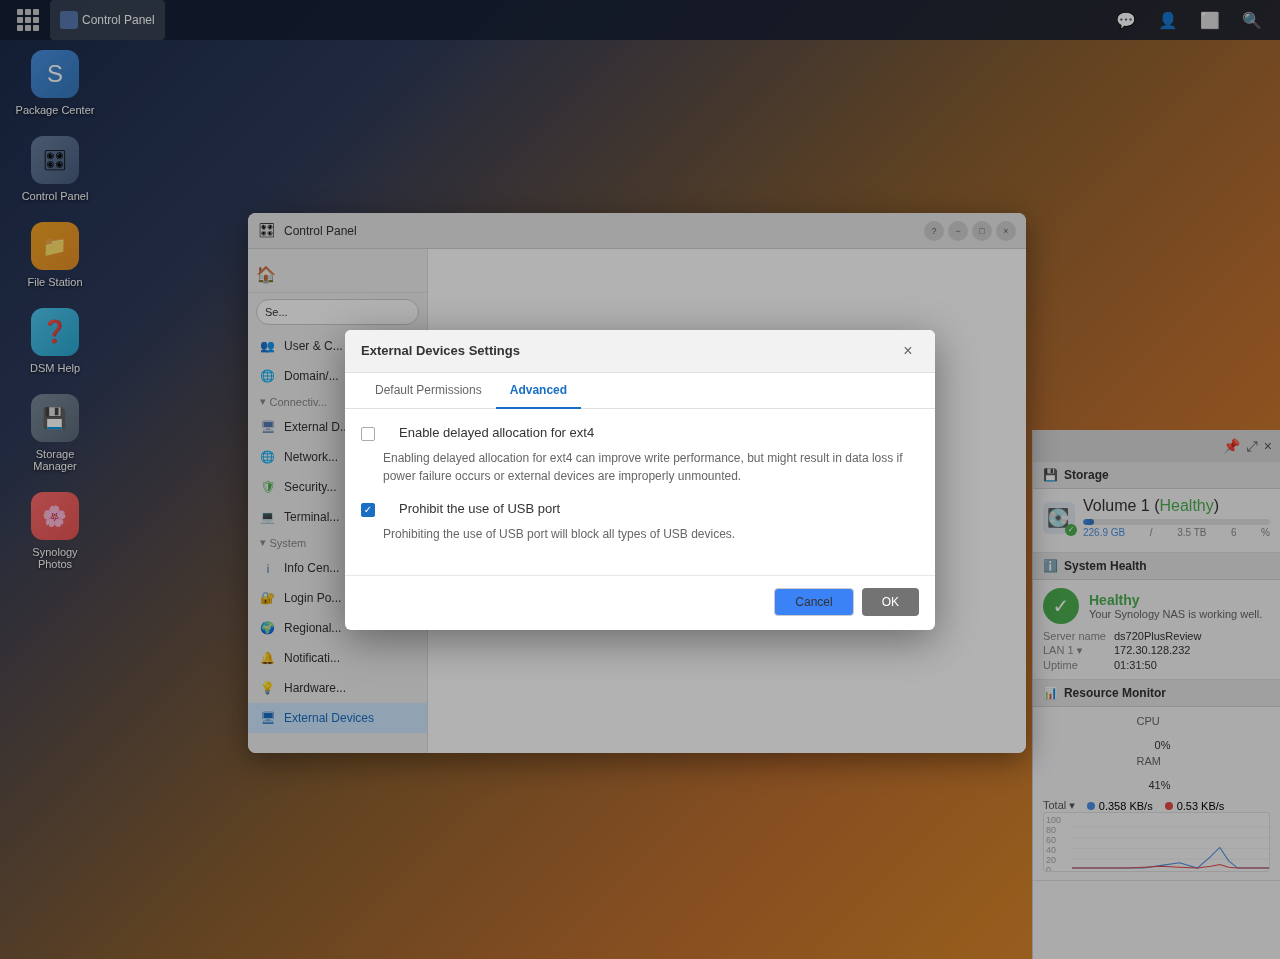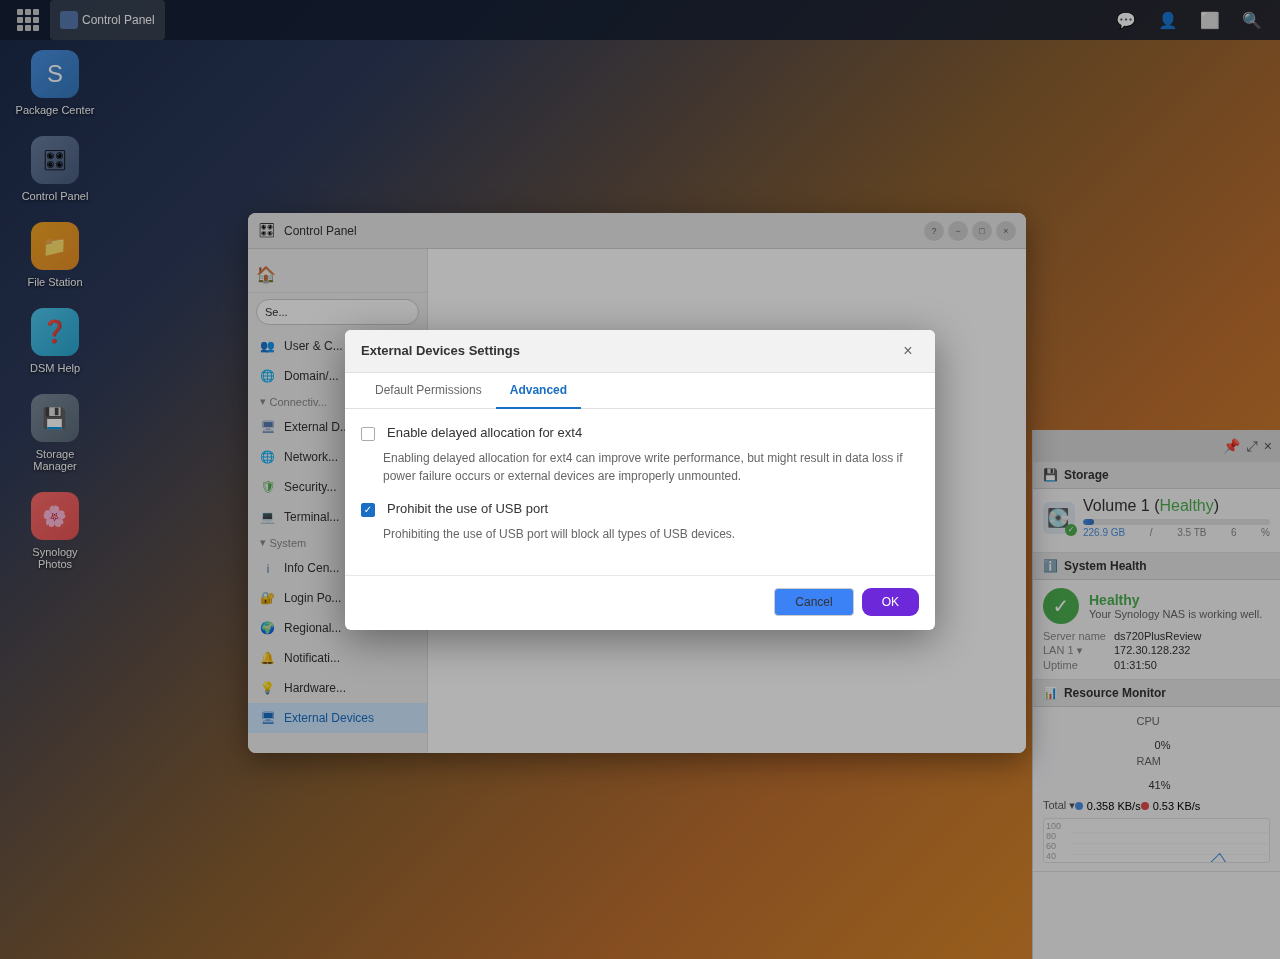--- a/index.html
+++ b/index.html
@@ -275,21 +275,21 @@
       color: #1a6fc4;
       border-bottom-color: #1a6fc4;
       font-weight: 600;
     }
     .modal-body {
       padding: 16px;
     }
     .modal-option-row {
       display: flex;
       align-items: flex-start;
-      gap: 12px;
+      gap: 24px;
       margin-bottom: 8px;
     }
     .modal-checkbox {
       width: 14px; height: 14px;
       border: 1px solid #aaa;
       border-radius: 2px;
       margin-top: 2px;
       flex-shrink: 0;
       cursor: pointer;
     }
@@ -323,23 +323,22 @@
       border: none;
       cursor: pointer;
       font-size: 12px;
     }
     .btn-cancel {
       background: #3b82f6;
       border: 1px solid #ccc;
       color: #333;
     }
     .btn-ok {
-      background: #6d28d9;
+      background: #737373;
       color: #fff;
-      border-radius: 9px;
     }
 
     
     .resource-section {
       position: absolute;
       top: 430px;
       right: 0;
       width: 248px;
       height: 529px;
       background: #f5f5f7;
@@ -457,27 +456,27 @@
       flex: 1;
       height: 8px;
       background: #e8e8e8;
       border-radius: 4px;
       overflow: hidden;
     }
     .rm-bar-fill { height: 100%; border-radius: 4px; }
     .rm-val { font-size: 11px; color: #333; width: 28px; text-align: right; }
     .rm-network {
       display: flex;
+      gap: 12px;
       font-size: 11px;
-      margin-bottom: 6px;
     }
     .rm-net-item { display: flex; align-items: center; gap: 4px; }
     .rm-net-dot { width: 8px; height: 8px; border-radius: 50%; }
     .rm-chart {
-      height: 45px;
+      height: 60px;
       background: #f8f8f8;
       border: 1px solid #e0e0e0;
       border-radius: 3px;
       overflow: hidden;
       position: relative;
     }
     .rm-chart-labels {
       position: absolute;
       left: 0;
       top: 0;

